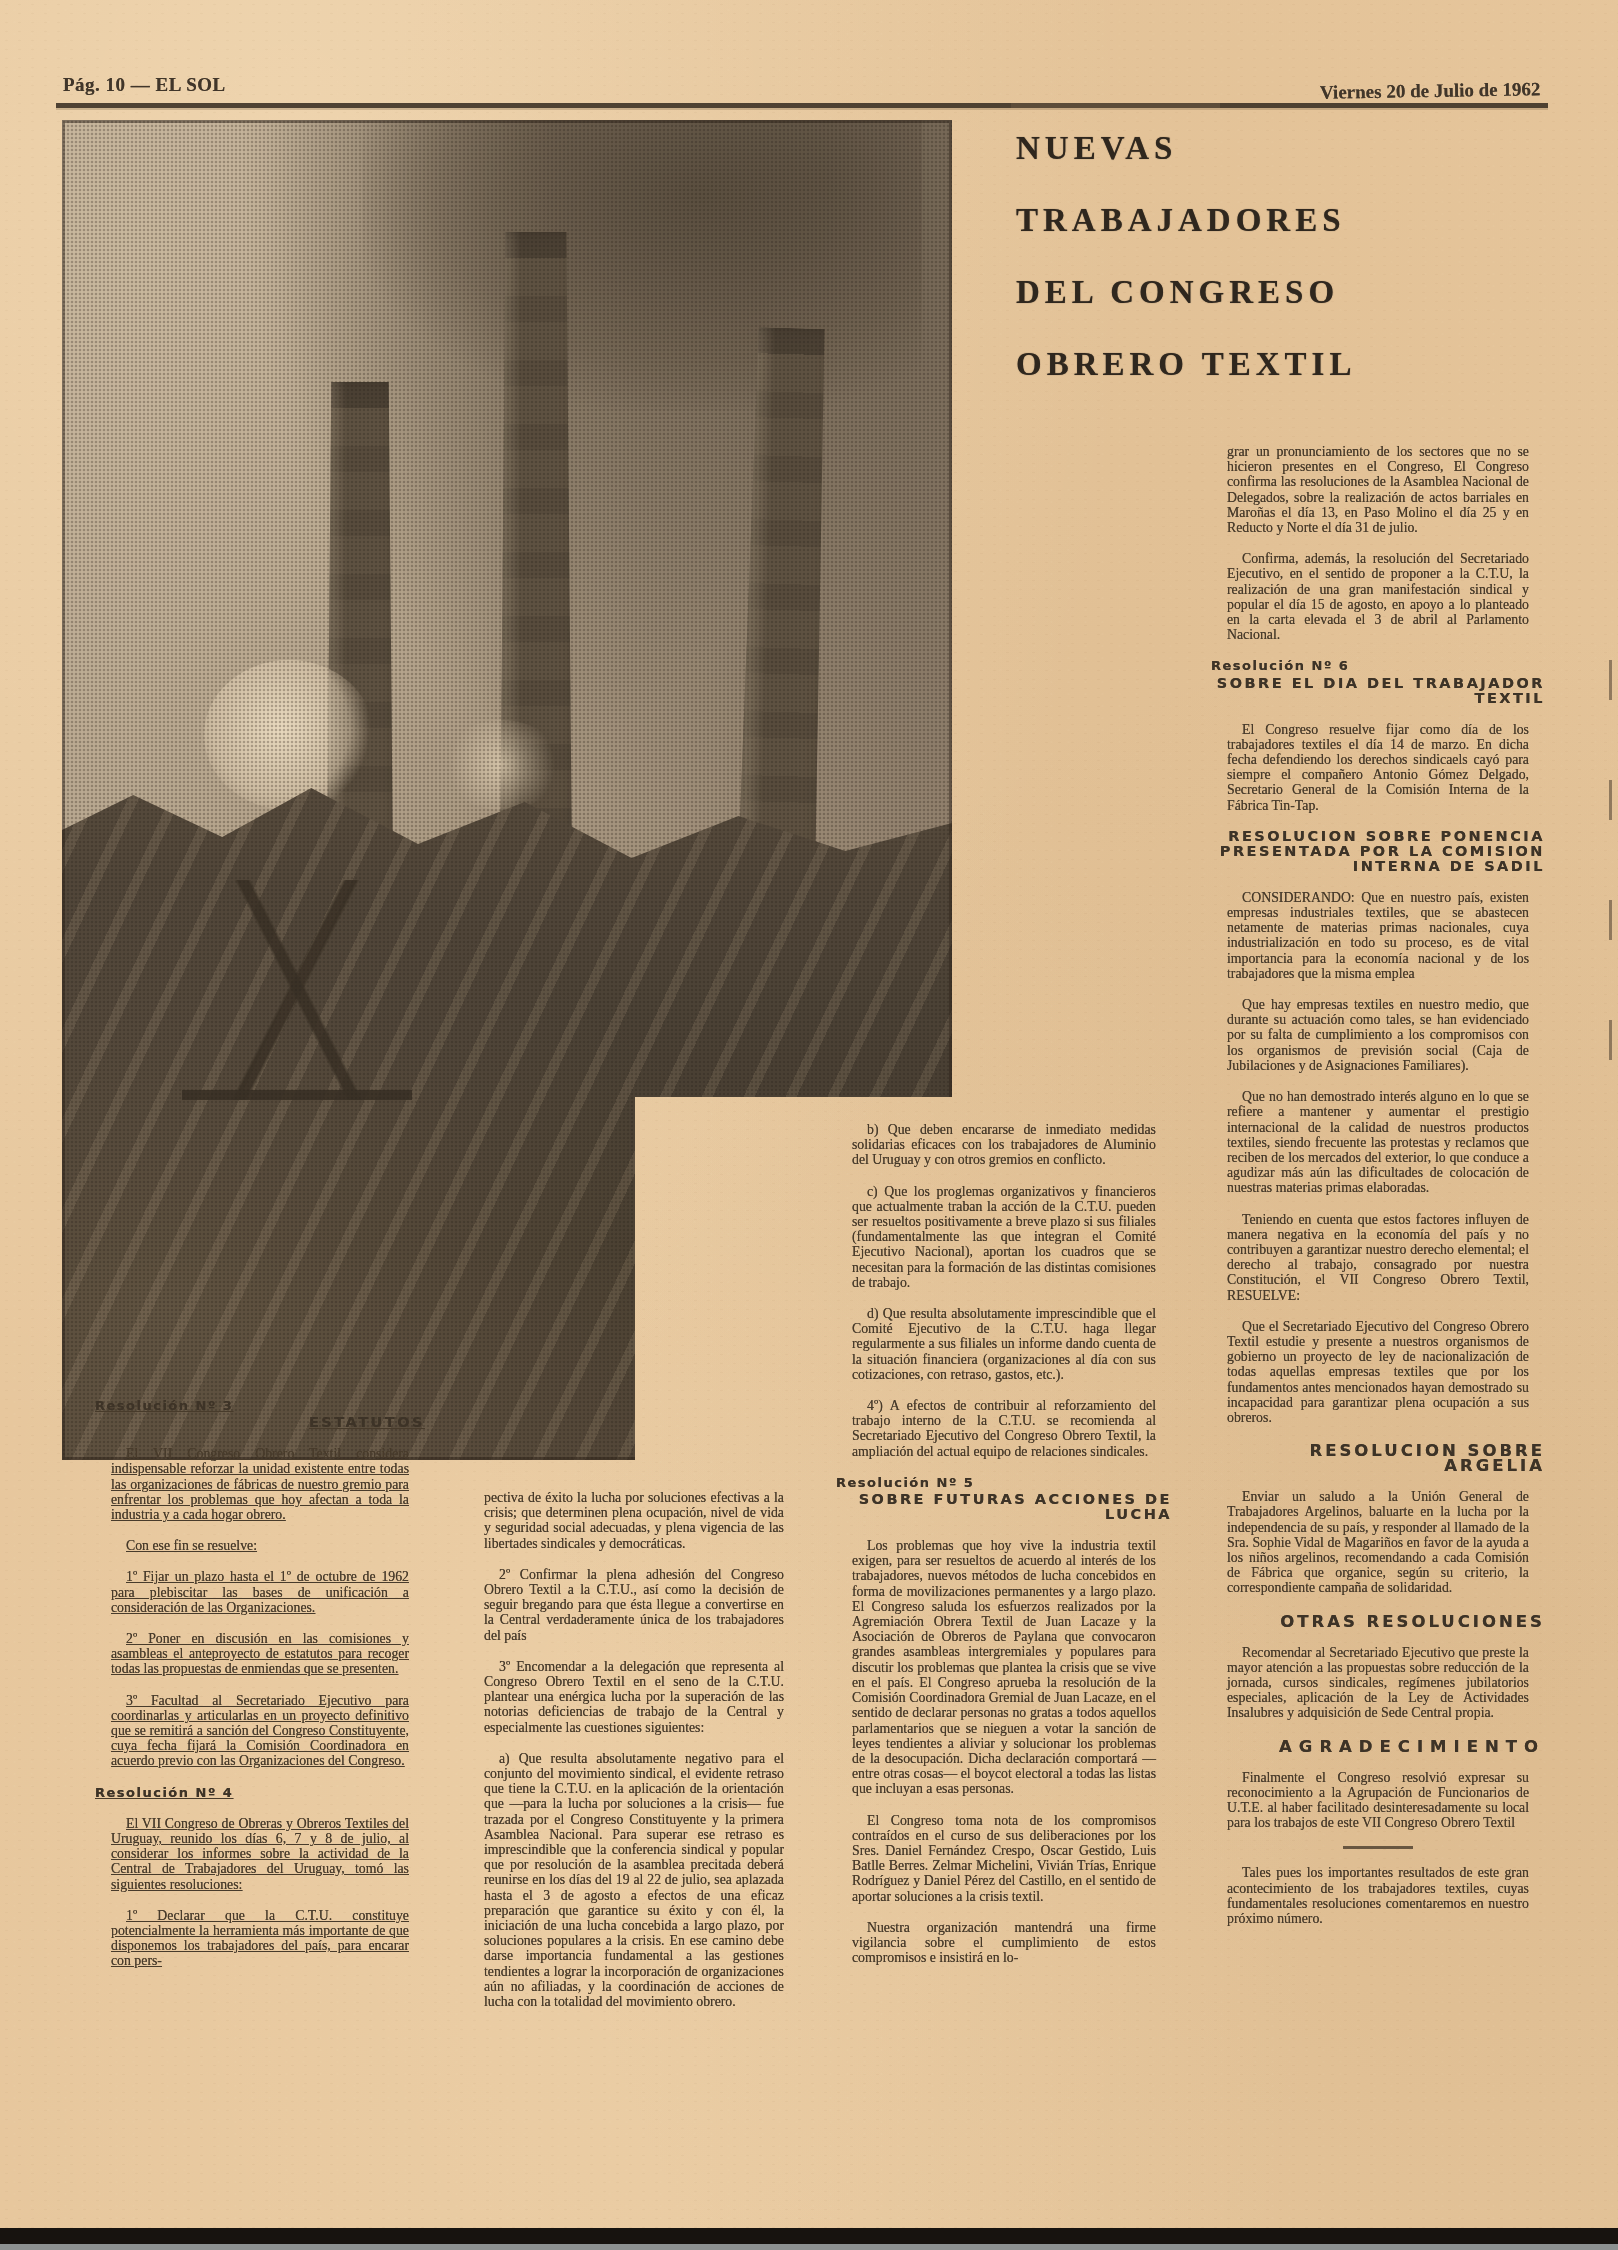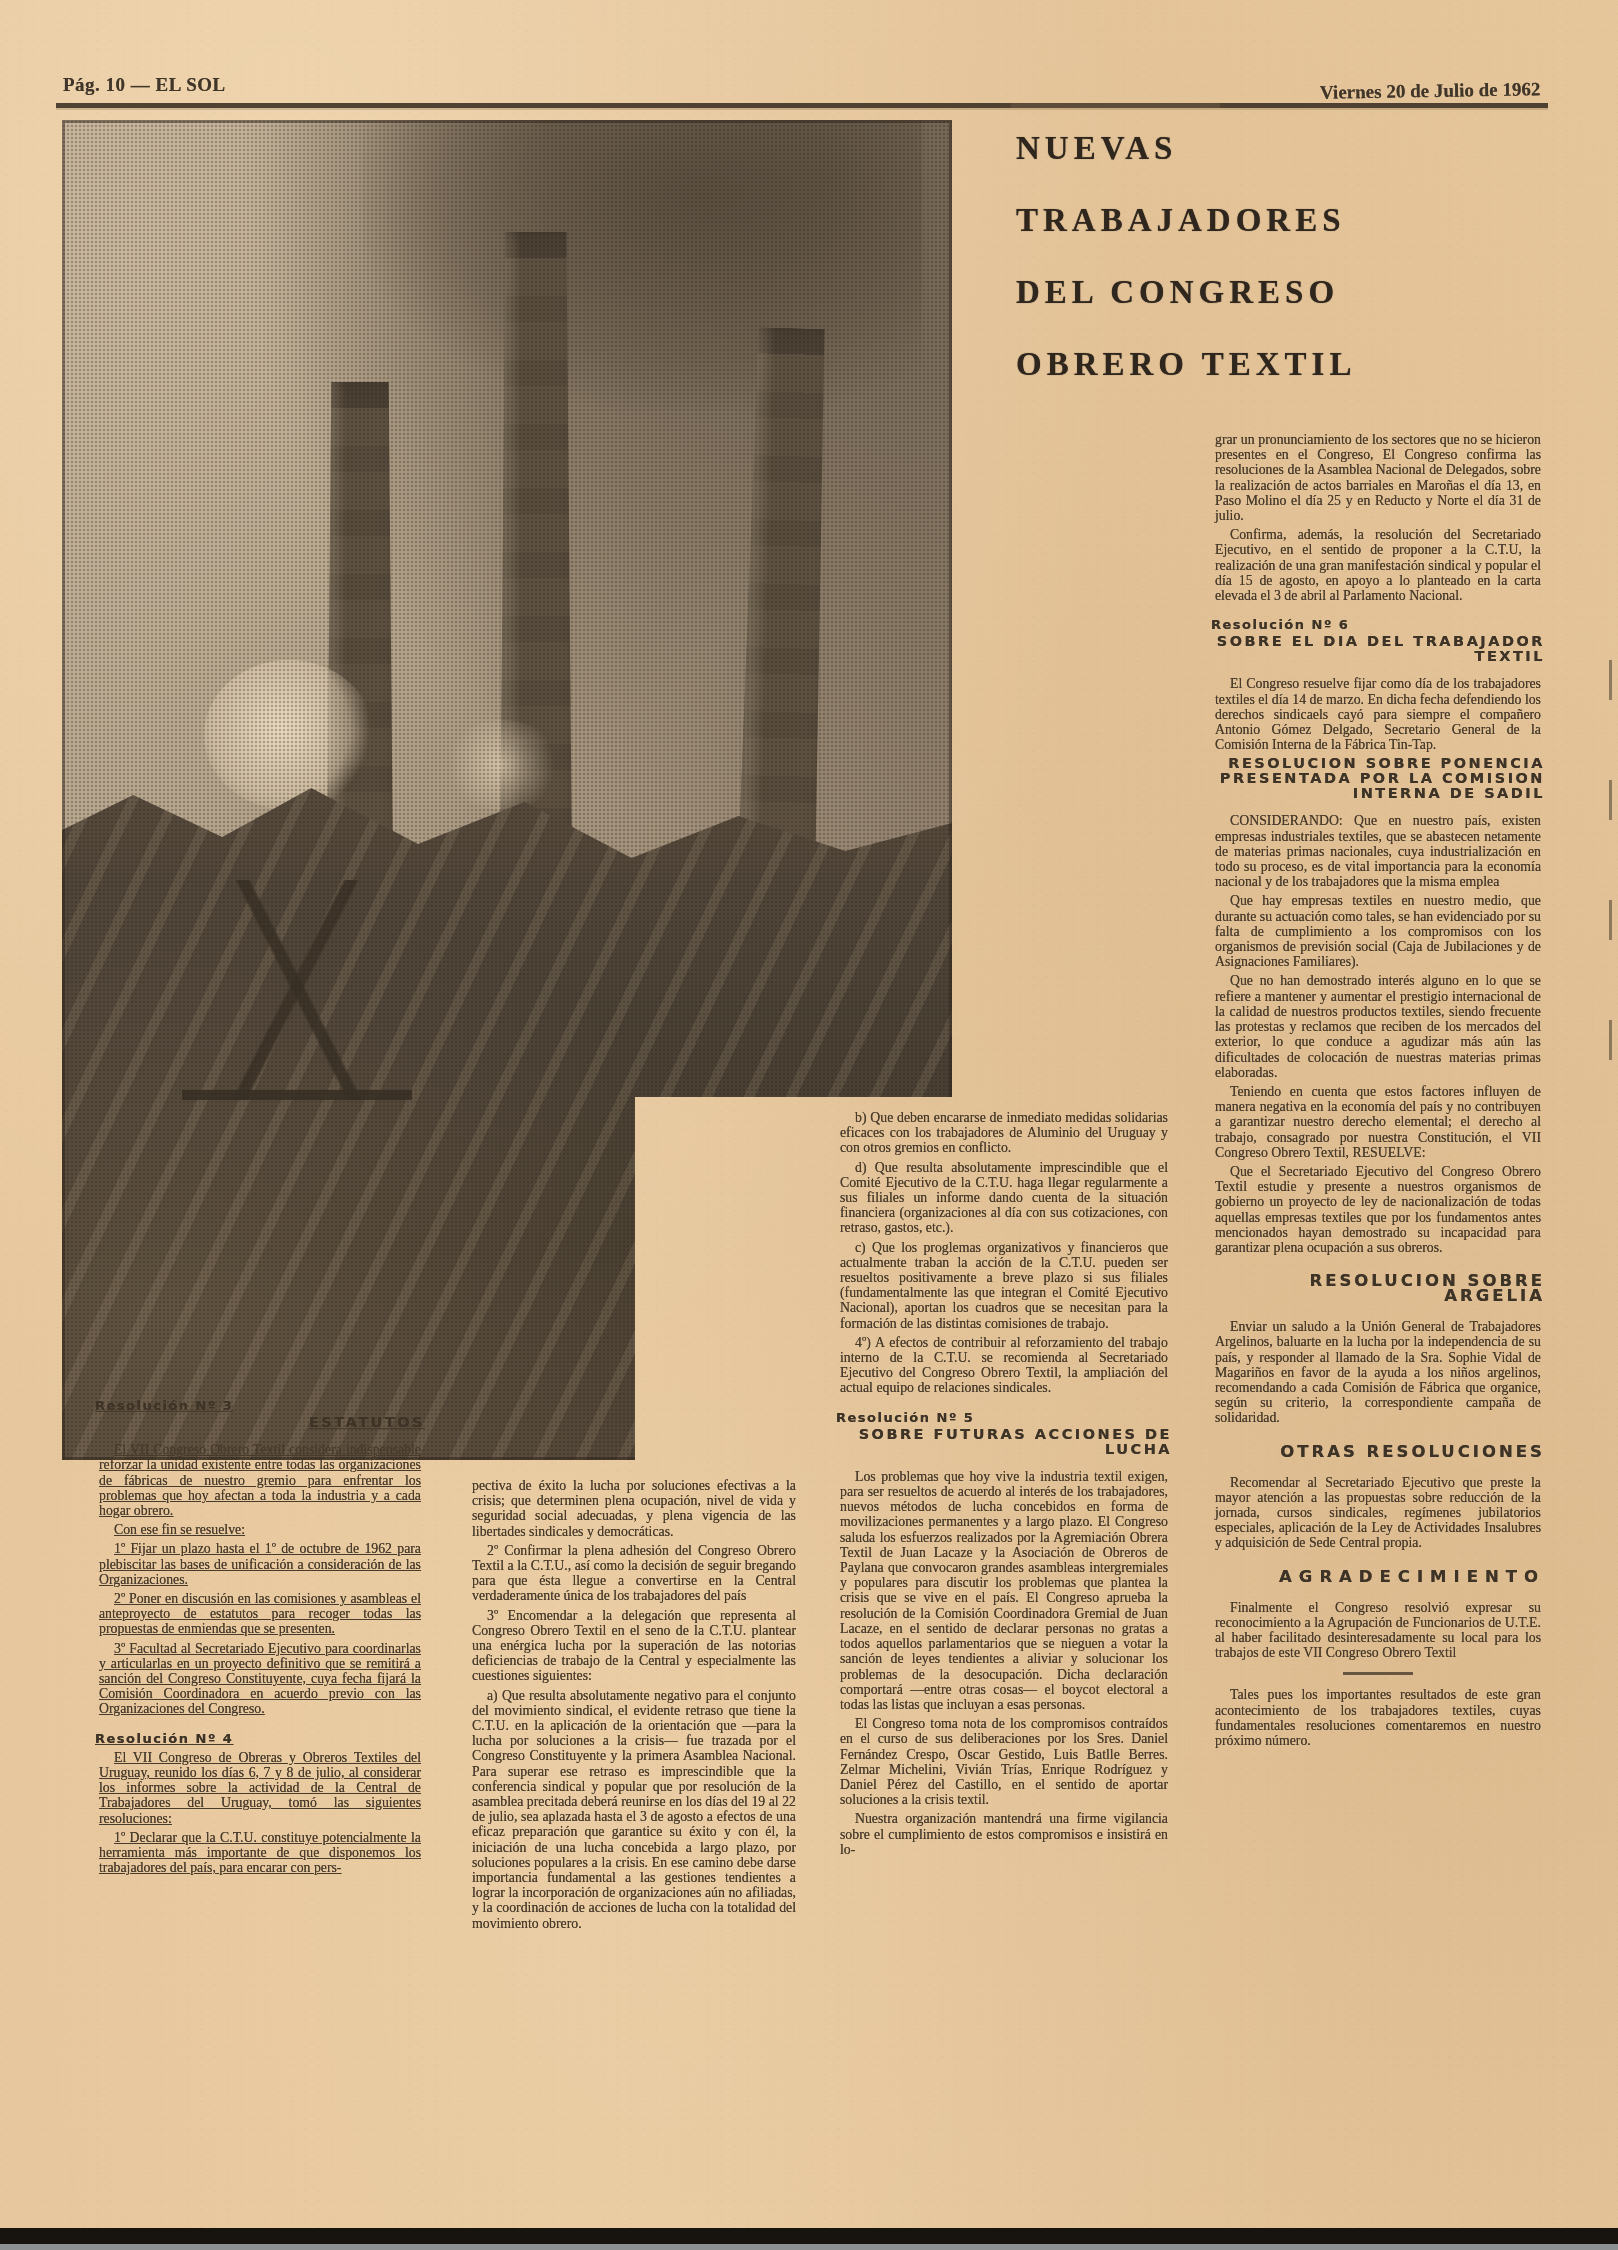--- a/index.html
+++ b/index.html
@@ -66,21 +66,21 @@
     background-size:4px 4px;}
   #photo-tint{position:absolute;inset:0;background:rgba(231,199,157,.16);}
   #photo-edge{position:absolute;inset:0;box-shadow:inset 0 0 0 3px rgba(42,32,22,.45);}
   
   #headline{position:absolute;left:980px;top:112px;width:620px;color:#2f271e;
     font-family:"Liberation Serif", serif;font-weight:700;font-size:33px;
     letter-spacing:5px;line-height:72px;text-shadow:0 0 1px rgba(47,39,30,.65);margin-left:36px;}
   
   .col{position:absolute;font-size:13.8px;line-height:15.2px;text-align:justify;
     color:#483b2b;text-shadow:0 0 .55px rgba(72,59,43,.85);overflow:hidden;}
-  .col p{margin:4px;text-indent:15px;}
+  .col p{margin:16px;text-indent:15px;}
   .col p.noind{text-indent:0;}
   .kicker{font-family:"DejaVu Sans", sans-serif;font-weight:700;font-size:13px;
     letter-spacing:1.5px;color:#3d3327;margin:14px 0 2px 0;}
   .colhead{font-family:"DejaVu Sans", sans-serif;font-weight:700;font-size:14.5px;
     letter-spacing:2.5px;color:#3d3327;text-align:right;margin:2px 0 12px 0;line-height:15px;}
   .colhead.big{font-size:16.5px;letter-spacing:3px;margin:18px 0 16px 0;}
   .colhead.wide{letter-spacing:7px;}
   .minirule{width:70px;height:3px;background:#4a3c2c;margin:12px auto 12px auto;opacity:.8;}
   #col-1{left:95px;top:1384px;width:330px;height:700px;text-decoration:underline;}
   #col-2{left:468px;top:1474px;width:332px;height:680px;}
@@ -137,22 +137,22 @@
       <p>1º Declarar que la C.T.U. constituye potencialmente la herramienta más importante de que disponemos los trabajadores del país, para encarar con pers-</p>
     </div>
   <div id="col-2" class="col">
       <p class="noind">pectiva de éxito la lucha por soluciones efectivas a la crisis; que determinen plena ocupación, nivel de vida y seguridad social adecuadas, y plena vigencia de las libertades sindicales y democráticas.</p>
       <p>2º Confirmar la plena adhesión del Congreso Obrero Textil a la C.T.U., así como la decisión de seguir bregando para que ésta llegue a convertirse en la Central verdaderamente única de los trabajadores del país</p>
       <p>3º Encomendar a la delegación que representa al Congreso Obrero Textil en el seno de la C.T.U. plantear una enérgica lucha por la superación de las notorias deficiencias de trabajo de la Central y especialmente las cuestiones siguientes:</p>
       <p>a) Que resulta absolutamente negativo para el conjunto del movimiento sindical, el evidente retraso que tiene la C.T.U. en la aplicación de la orientación que —para la lucha por soluciones a la crisis— fue trazada por el Congreso Constituyente y la primera Asamblea Nacional. Para superar ese retraso es imprescindible que la conferencia sindical y popular que por resolución de la asamblea precitada deberá reunirse en los días del 19 al 22 de julio, sea aplazada hasta el 3 de agosto a efectos de una eficaz preparación que garantice su éxito y con él, la iniciación de una lucha concebida a largo plazo, por soluciones populares a la crisis. En ese camino debe darse importancia fundamental a las gestiones tendientes a lograr la incorporación de organizaciones aún no afiliadas, y la coordinación de acciones de lucha con la totalidad del movimiento obrero.</p>
     </div>
   <div id="col-m" class="col">
       <p>b) Que deben encararse de inmediato medidas solidarias eficaces con los trabajadores de Aluminio del Uruguay y con otros gremios en conflicto.</p>
+      <p>c) Que los proglemas organizativos y financieros que actualmente traban la acción de la C.T.U. pueden ser resueltos positivamente a breve plazo si sus filiales (fundamentalmente las que integran el Comité Ejecutivo Nacional), aportan los cuadros que se necesitan para la formación de las distintas comisiones de trabajo.</p>
       <p>d) Que resulta absolutamente imprescindible que el Comité Ejecutivo de la C.T.U. haga llegar regularmente a sus filiales un informe dando cuenta de la situación financiera (organizaciones al día con sus cotizaciones, con retraso, gastos, etc.).</p>
-      <p>c) Que los proglemas organizativos y financieros que actualmente traban la acción de la C.T.U. pueden ser resueltos positivamente a breve plazo si sus filiales (fundamentalmente las que integran el Comité Ejecutivo Nacional), aportan los cuadros que se necesitan para la formación de las distintas comisiones de trabajo.</p>
       <p>4º) A efectos de contribuir al reforzamiento del trabajo interno de la C.T.U. se recomienda al Secretariado Ejecutivo del Congreso Obrero Textil, la ampliación del actual equipo de relaciones sindicales.</p>
       <div class="kicker">Resolución Nº 5</div>
       <div class="colhead">SOBRE FUTURAS ACCIONES DE LUCHA</div>
       <p>Los problemas que hoy vive la industria textil exigen, para ser resueltos de acuerdo al interés de los trabajadores, nuevos métodos de lucha concebidos en forma de movilizaciones permanentes y a largo plazo. El Congreso saluda los esfuerzos realizados por la Agremiación Obrera Textil de Juan Lacaze y la Asociación de Obreros de Paylana que convocaron grandes asambleas intergremiales y populares para discutir los problemas que plantea la crisis que se vive en el país. El Congreso aprueba la resolución de la Comisión Coordinadora Gremial de Juan Lacaze, en el sentido de declarar personas no gratas a todos aquellos parlamentarios que se nieguen a votar la sanción de leyes tendientes a aliviar y solucionar los problemas de la desocupación. Dicha declaración comportará —entre otras cosas— el boycot electoral a todas las listas que incluyan a esas personas.</p>
       <p>El Congreso toma nota de los compromisos contraídos en el curso de sus deliberaciones por los Sres. Daniel Fernández Crespo, Oscar Gestido, Luis Batlle Berres. Zelmar Michelini, Vivián Trías, Enrique Rodríguez y Daniel Pérez del Castillo, en el sentido de aportar soluciones a la crisis textil.</p>
       <p>Nuestra organización mantendrá una firme vigilancia sobre el cumplimiento de estos compromisos e insistirá en lo-</p>
     </div>
   <div id="col-r" class="col">
       <p class="noind">grar un pronunciamiento de los sectores que no se hicieron presentes en el Congreso, El Congreso confirma las resoluciones de la Asamblea Nacional de Delegados, sobre la realización de actos barriales en Maroñas el día 13, en Paso Molino el día 25 y en Reducto y Norte el día 31 de julio.</p>
       <p>Confirma, además, la resolución del Secretariado Ejecutivo, en el sentido de proponer a la C.T.U, la realización de una gran manifestación sindical y popular el día 15 de agosto, en apoyo a lo planteado en la carta elevada el 3 de abril al Parlamento Nacional.</p>

